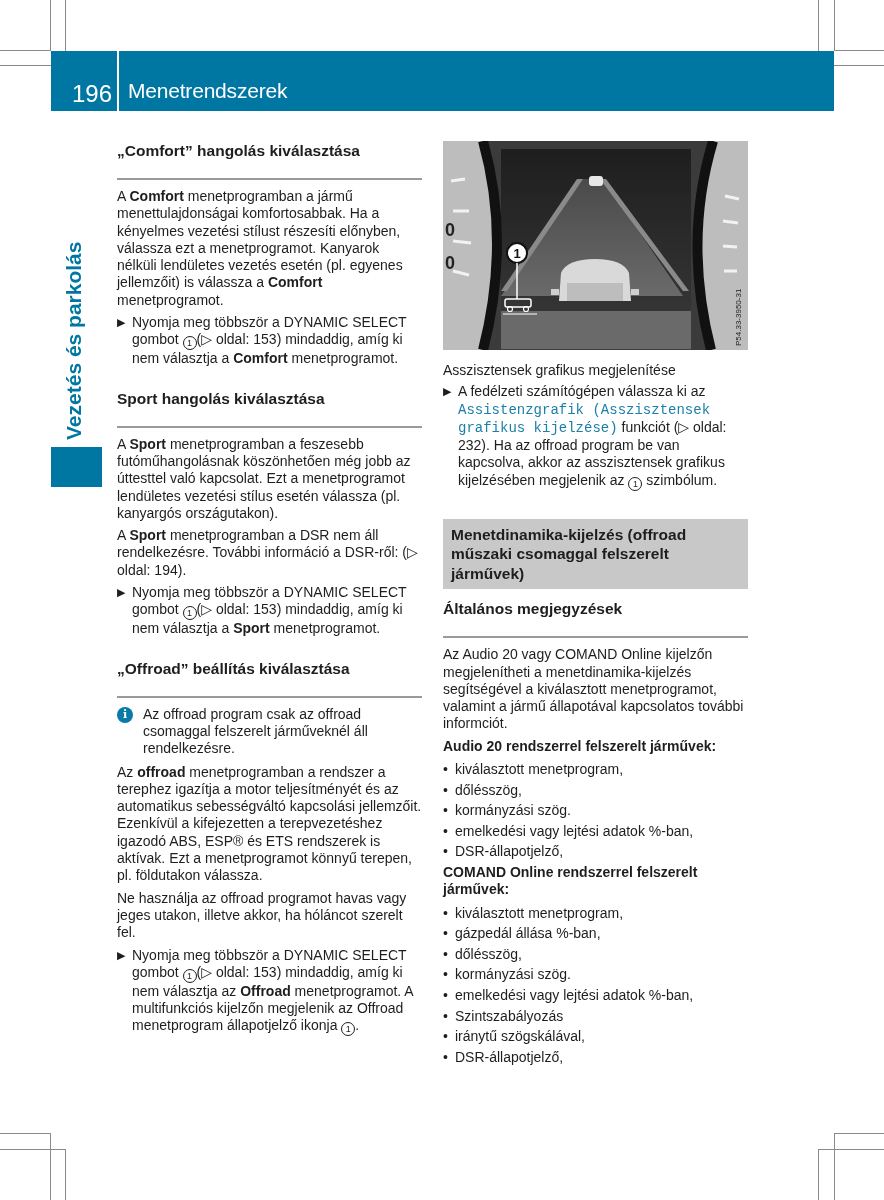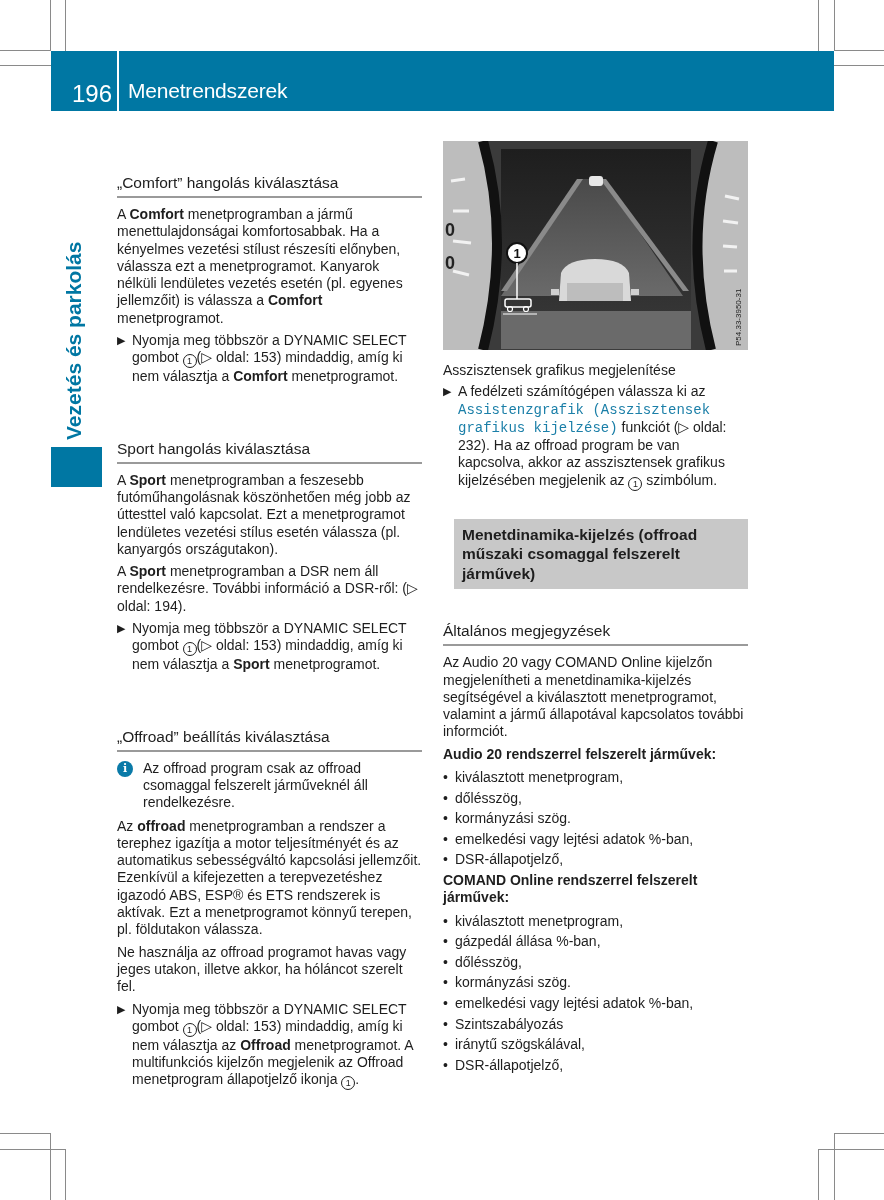--- a/index.html
+++ b/index.html
@@ -17,35 +17,35 @@
 
   
   .side-tab-text { position: absolute; left: 62px; top: 440px; transform-origin: 0 0; transform: rotate(-90deg); color: #0077a3; font-size: 21px; font-weight: bold; white-space: nowrap; }
   .side-tab-block { position: absolute; left: 51px; top: 447px; width: 51px; height: 40px; background: #0077a3; }
 
   
   .col { position: absolute; font-size: 14px; line-height: 17.3px; }
   .col-left { left: 117px; top: 141px; width: 305px; }
   .col-right { left: 443px; top: 141px; width: 305px; }
 
-  h2.section { font-size: 15.5px; font-weight: normal; padding-bottom: 4px; border-bottom: 2px solid #9a9a9a; margin-bottom: 8px; line-height: 19px; margin-top: 32px; }
+  h2.section { font-size: 15.5px; font-weight: bold; padding-bottom: 18px; border-bottom: 2px solid #9a9a9a; margin-bottom: 8px; line-height: 19px; }
   p { margin-bottom: 5px; }
   b { font-weight: bold; }
   .step { position: relative; padding-left: 15px; margin-bottom: 5px; }
   .step .arrow { position: absolute; left: 0; top: 0; font-size: 11px; line-height: 17px; }
   .circ { display: inline-block; width: 14px; height: 14px; border: 1.2px solid #1e1e1e; border-radius: 50%; font-size: 9px; line-height: 12px; text-align: center; vertical-align: -2px; }
   .mono { font-family: "Liberation Mono", "DejaVu Sans Mono", monospace; color: #1b7fa8; font-size: 14px; }
   .note { position: relative; padding-left: 26px; margin-bottom: 6px; }
   .info-icon { position: absolute; left: 0; top: 1px; width: 16px; height: 16px; border-radius: 50%; background: #0a7aa8; color: #fff; font-size: 11px; font-weight: bold; text-align: center; line-height: 16px; font-family: "DejaVu Serif", serif; }
   .gap { height: 16px; }
 
   .figure { width: 305px; height: 209px; background: #2b2b2b; position: relative; overflow: hidden; margin-bottom: 8px; }
   .caption { margin-bottom: 4px; margin-top: 12px; }
 
-  .gray-box { background: #c8c8c8; padding: 6px 8px 6px 8px; font-size: 15.5px; font-weight: bold; line-height: 19.5px; margin-top: 28px; margin-bottom: 10px; margin-left: 11px; }
+  .gray-box { background: #c8c8c8; padding: 6px 8px 6px 8px; font-size: 15.5px; font-weight: bold; line-height: 19.5px; margin-top: 28px; margin-bottom: 10px; }
   ul.bullets { list-style: none; margin-bottom: 2px; }
   ul.bullets li { position: relative; padding-left: 12px; margin-bottom: 3.3px; }
   ul.bullets li::before { content: "•"; position: absolute; left: 0; top: 0; }
   .bold-label { font-weight: bold; margin-bottom: 6px; }
 </style>
 </head>
 <body>
 
 <div class="crop" style="left:0;top:0;width:51px;height:51px;border-right-width:1px;border-bottom-width:1px;"></div>
 <div class="crop" style="left:0;top:0;width:66px;height:66px;border-right-width:1px;border-bottom-width:1px;"></div>

